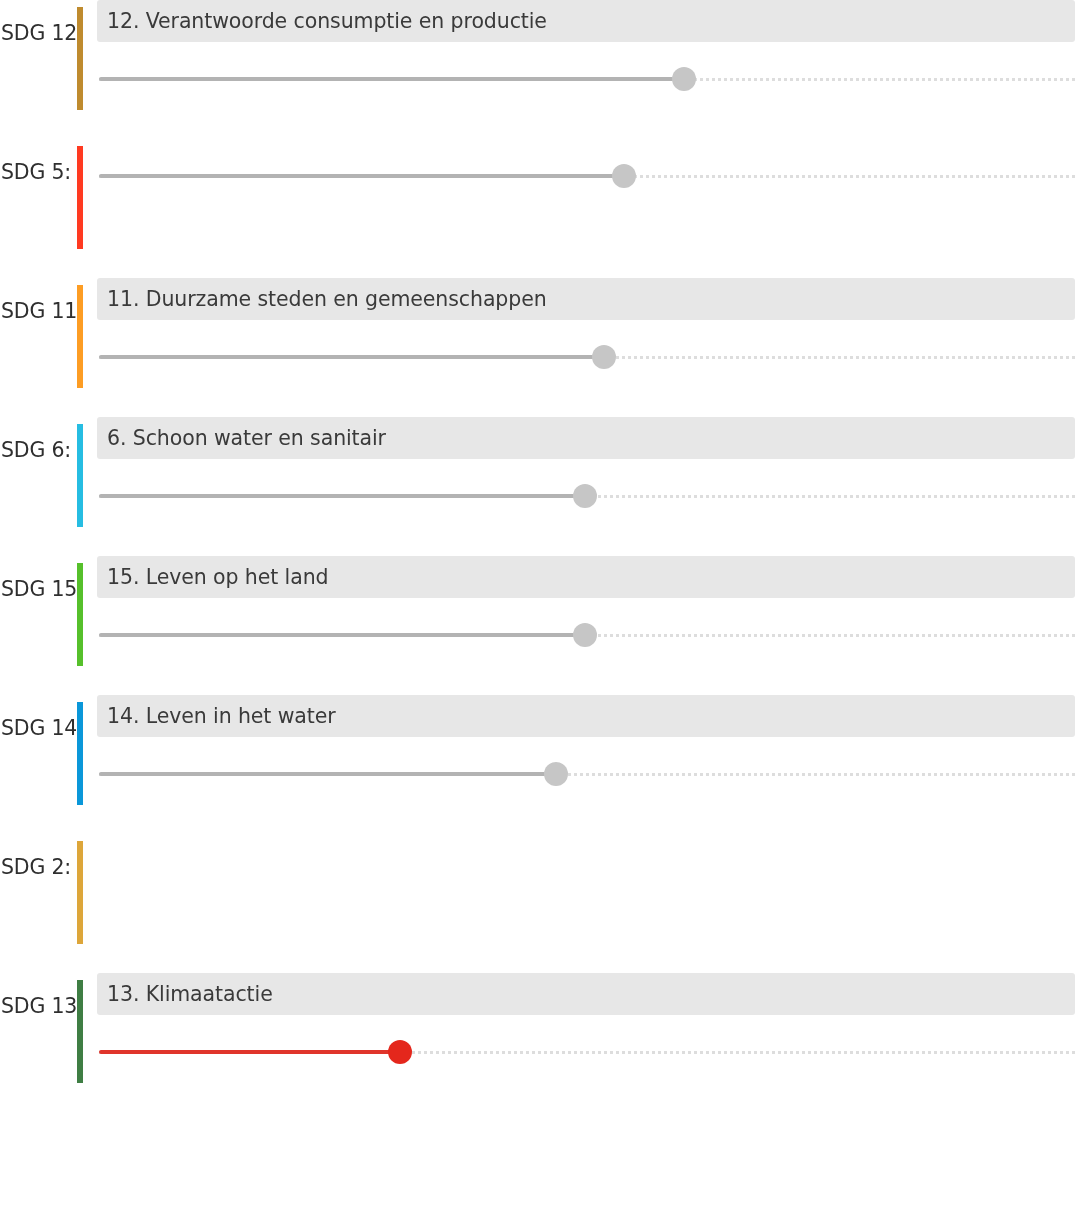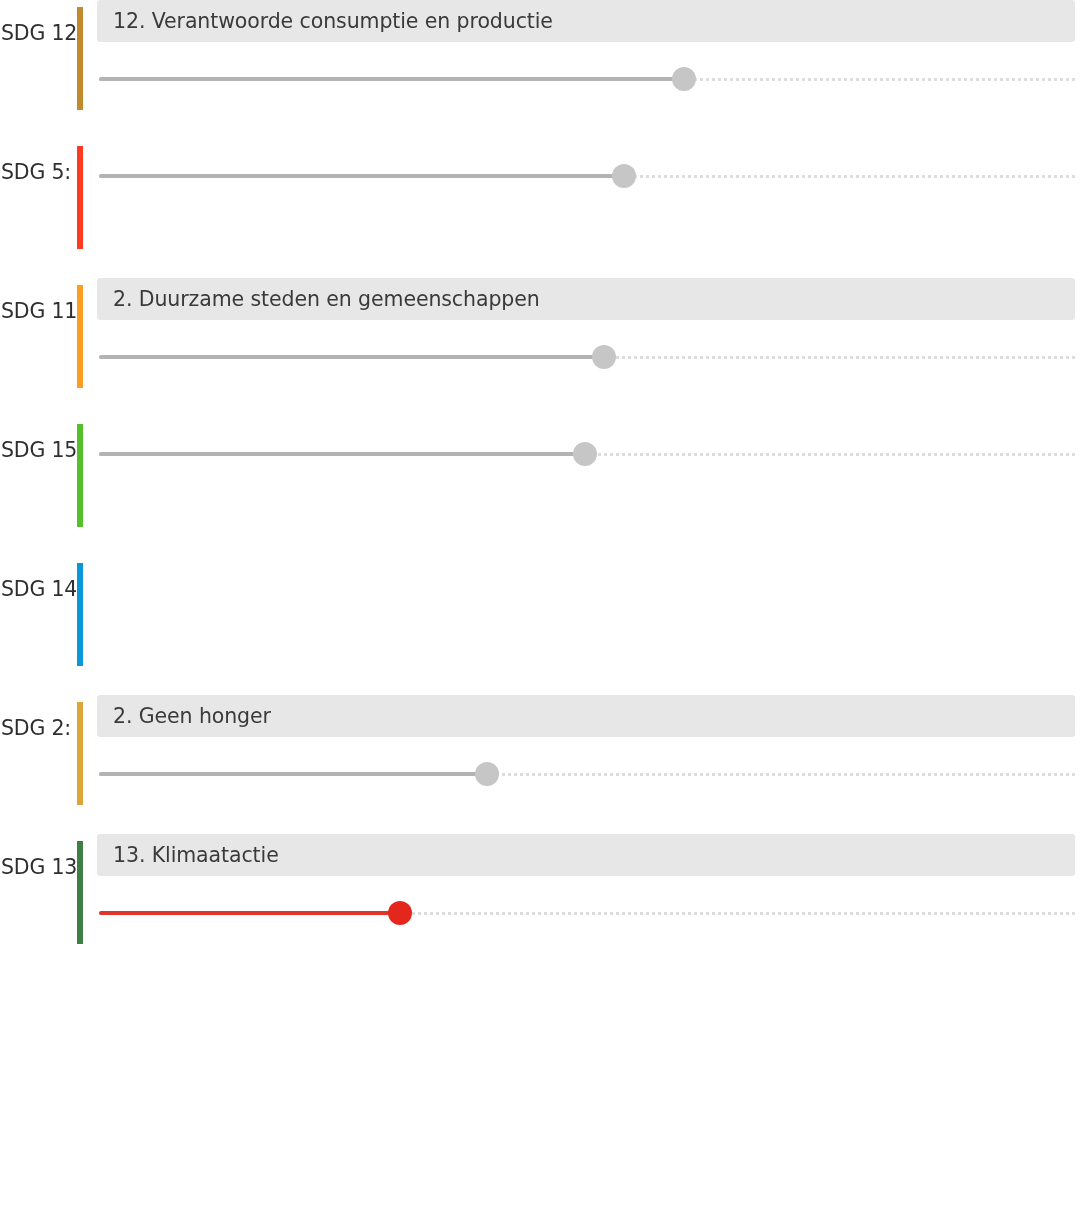--- a/index.html
+++ b/index.html
@@ -64,21 +64,21 @@
   }
 
   
   .row-title {
     position: relative;
     height: 42px;
     background: #e7e7e7;
     border-radius: 3px;
     display: flex;
     align-items: center;
-    padding-left: 16px;
+    padding-left: 10px;
     font-size: 20.5px;
     color: #3a3a3a;
     letter-spacing: -0.1px;
     white-space: nowrap;
     overflow: hidden;
     font-family: "DejaVu Sans", "Liberation Sans", sans-serif;
   }
 
   
   .row-slider {
@@ -145,57 +145,74 @@
         <div class="slider-track-fill" style="width: 525px;"></div>
         <div class="slider-handle" style="left: 527px;"></div>
       </div>
     </div>
   </div>
     <div class="sdg-row">
     <div class="row-caption">SDG 11:</div>
     <div class="row-colorbar" style="background: rgb(253, 157, 36);"></div>
     <div class="row-body">
       <div class="row-title">
-        <span class="row-title-text">2. Duurzame steden en gemeenschappen</span>
+        <span class="row-title-text">11. Duurzame steden en gemeenschappen</span>
       </div>
       <div class="row-slider">
         <div class="slider-track-rest"></div>
         <div class="slider-track-fill" style="width: 505px;"></div>
         <div class="slider-handle" style="left: 507px;"></div>
       </div>
     </div>
   </div>
     <div class="sdg-row">
+    <div class="row-caption">SDG 6:</div>
+    <div class="row-colorbar" style="background: rgb(38, 189, 226);"></div>
+    <div class="row-body">
+      <div class="row-title">
+        <span class="row-title-text">6. Schoon water en sanitair</span>
+      </div>
+      <div class="row-slider">
+        <div class="slider-track-rest"></div>
+        <div class="slider-track-fill" style="width: 486px;"></div>
+        <div class="slider-handle" style="left: 488px;"></div>
+      </div>
+    </div>
+  </div>
+    <div class="sdg-row">
     <div class="row-caption">SDG 15:</div>
     <div class="row-colorbar" style="background: rgb(86, 192, 43);"></div>
     <div class="row-body">
+      <div class="row-title">
+        <span class="row-title-text">15. Leven op het land</span>
+      </div>
       <div class="row-slider">
         <div class="slider-track-rest"></div>
         <div class="slider-track-fill" style="width: 486px;"></div>
         <div class="slider-handle" style="left: 488px;"></div>
       </div>
     </div>
   </div>
     <div class="sdg-row">
     <div class="row-caption">SDG 14:</div>
     <div class="row-colorbar" style="background: rgb(10, 151, 217);"></div>
+    <div class="row-body">
+      <div class="row-title">
+        <span class="row-title-text">14. Leven in het water</span>
+      </div>
+      <div class="row-slider">
+        <div class="slider-track-rest"></div>
+        <div class="slider-track-fill" style="width: 457px;"></div>
+        <div class="slider-handle" style="left: 459px;"></div>
+      </div>
+    </div>
   </div>
     <div class="sdg-row">
     <div class="row-caption">SDG 2:</div>
     <div class="row-colorbar" style="background: rgb(221, 166, 58);"></div>
-    <div class="row-body">
-      <div class="row-title">
-        <span class="row-title-text">2. Geen honger</span>
-      </div>
-      <div class="row-slider">
-        <div class="slider-track-rest"></div>
-        <div class="slider-track-fill" style="width: 388px;"></div>
-        <div class="slider-handle" style="left: 390px;"></div>
-      </div>
-    </div>
   </div>
     <div class="sdg-row is-alert">
     <div class="row-caption">SDG 13:</div>
     <div class="row-colorbar" style="background: rgb(63, 126, 68);"></div>
     <div class="row-body">
       <div class="row-title">
         <span class="row-title-text">13. Klimaatactie</span>
       </div>
       <div class="row-slider">
         <div class="slider-track-rest"></div>

